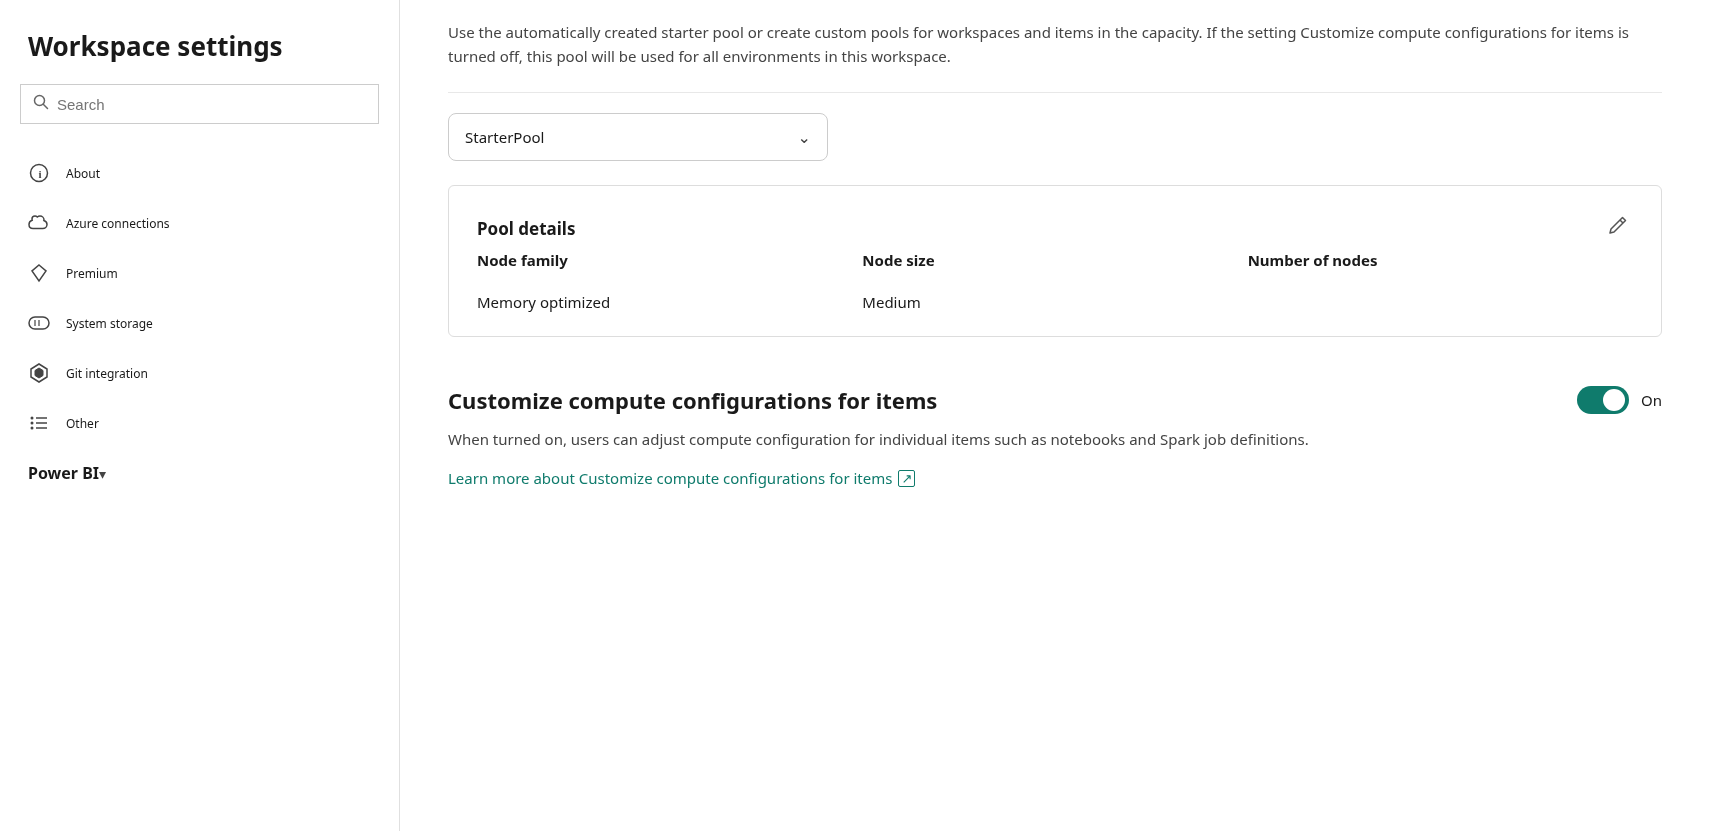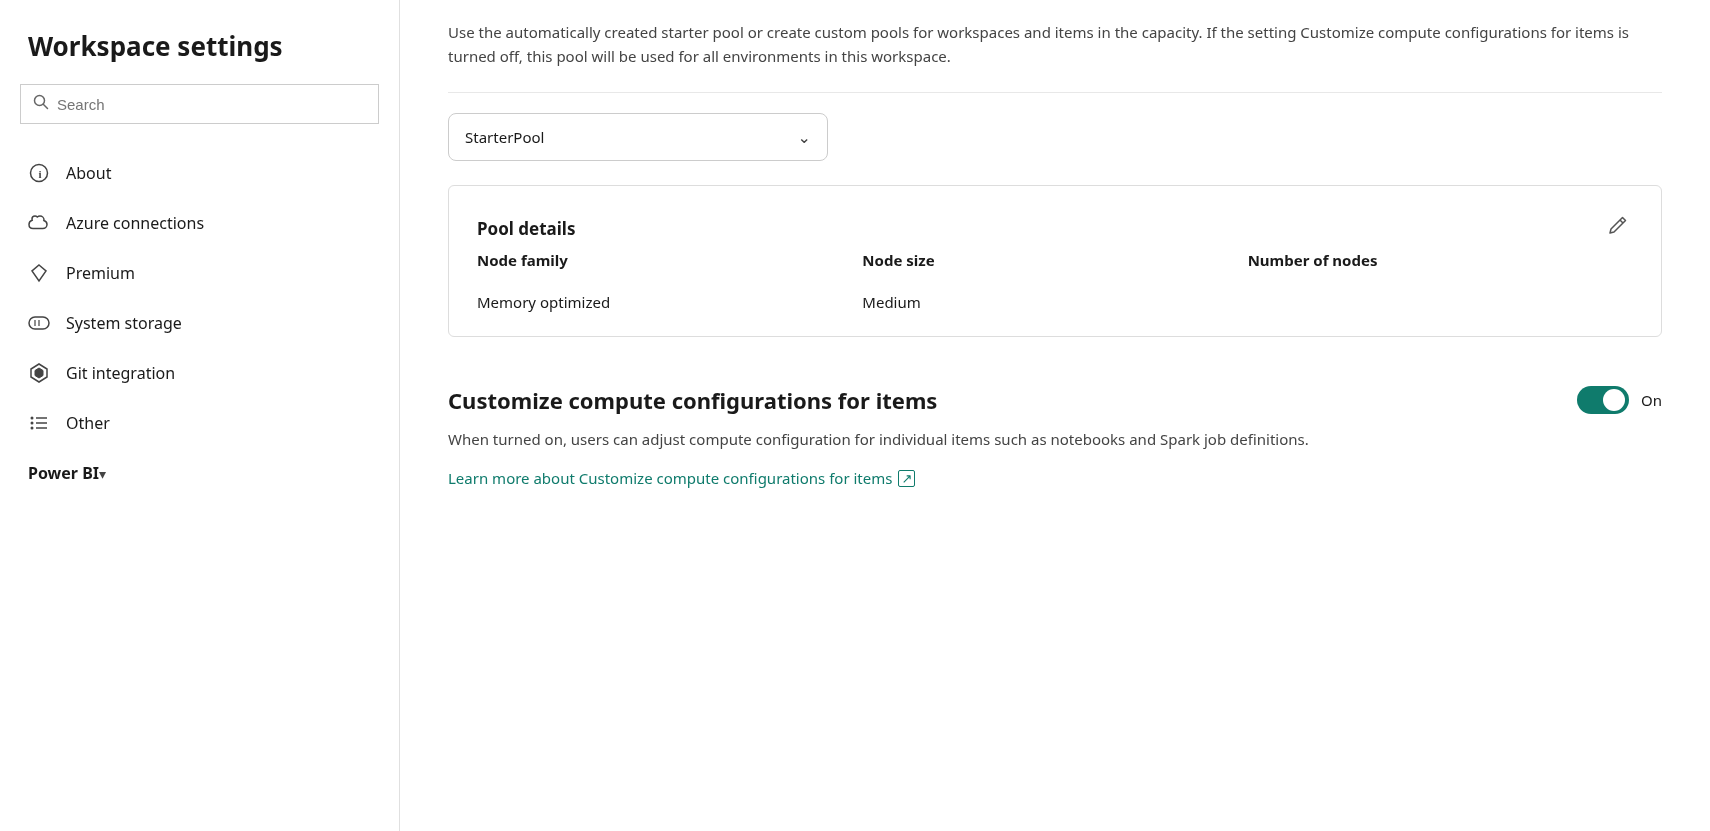--- a/index.html
+++ b/index.html
@@ -83,21 +83,21 @@
       width: 22px;
       height: 22px;
       display: flex;
       align-items: center;
       justify-content: center;
       flex-shrink: 0;
       color: #444;
     }
 
     .nav-item-label {
-      font-size: 16px;
+      font-size: 12px;
     }
 
     .sidebar-group {
       padding: 14px 28px;
     }
 
     .sidebar-group-header {
       display: flex;
       align-items: center;
       cursor: pointer;

